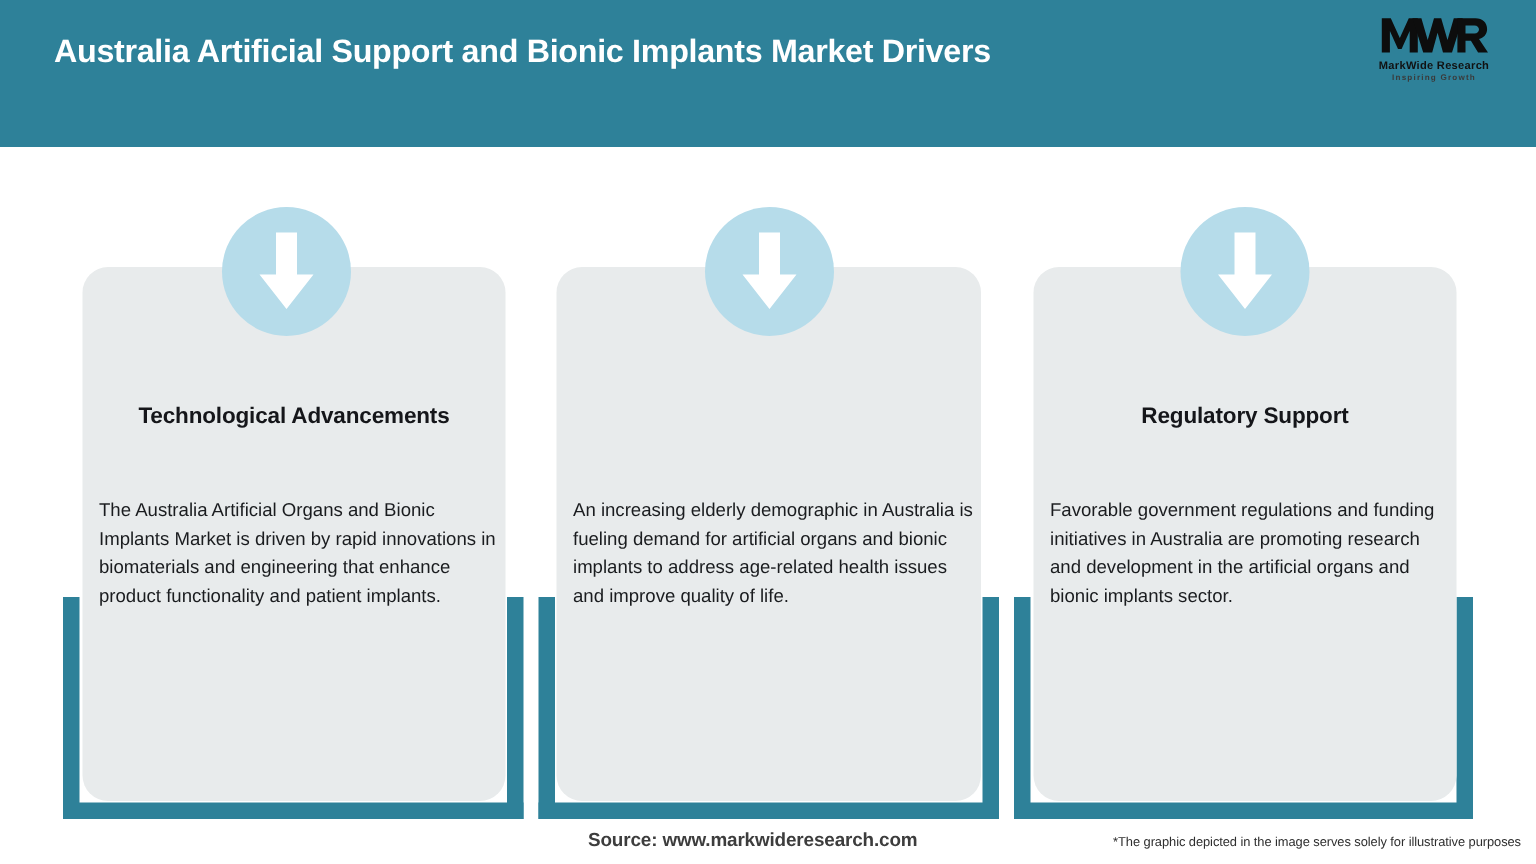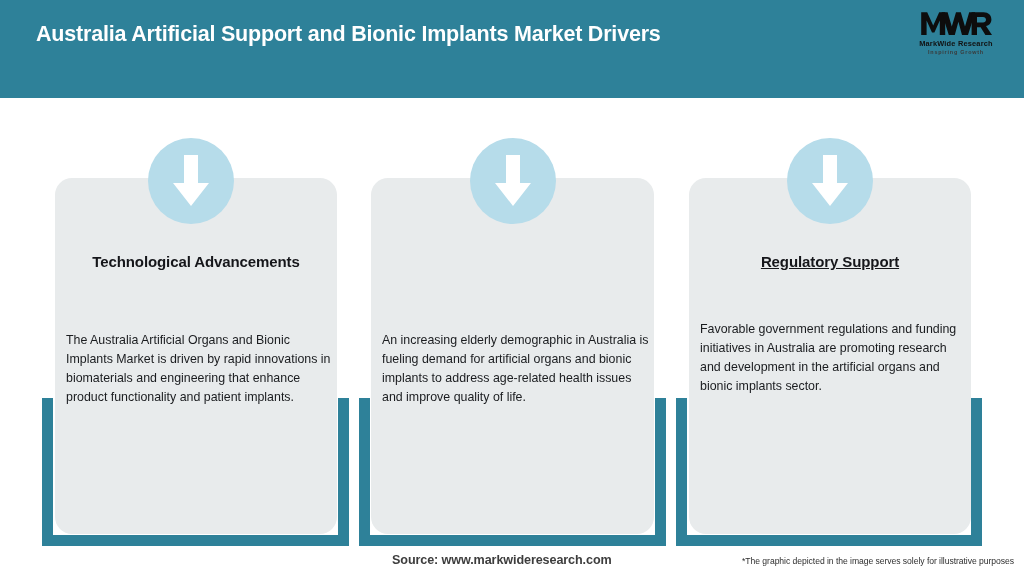--- a/index.html
+++ b/index.html
@@ -60,20 +60,21 @@
     position:absolute;
     background:#e8ebec;
     border-radius:17px;
   }
   .card-title {
     position:absolute; left:10px; right:10px;
     text-align:center;
     font-size:15px; font-weight:bold;
     color:#15161a;
     letter-spacing:-0.1px;
+    margin-top:16px;
   }
   .card-body {
     position:absolute;
     font-size:12.4px;
     line-height:1.52;
     color:#1a1c1f;
   }
 
   .icon-circle {
     position:absolute;
@@ -150,22 +151,22 @@
       </svg>
     </div>
   </div>
 
   <div class="driver-group" style="left:0;">
     <div class="frame-left" style="left:676px; top:398px; height:148px;"></div>
     <div class="frame-right" style="left:971px; top:398px; height:148px;"></div>
     <div class="frame-bottom" style="left:676px; top:535px; width:306px;"></div>
 
     <div class="card" style="left:689px; top:178px; width:282px; height:356px;">
-      <div class="card-title" style="top:75px;text-decoration:underline;">Regulatory Support</div>
-      <div class="card-body" style="left:11px; top:142px; width:259px;">Favorable government regulations and funding initiatives in Australia are promoting research and development in the artificial organs and bionic implants sector.</div>
+      <div class="card-title" style="top:75px;">Regulatory Support</div>
+      <div class="card-body" style="left:11px; top:153px; width:259px;">Favorable government regulations and funding initiatives in Australia are promoting research and development in the artificial organs and bionic implants sector.</div>
     </div>
 
     <div class="icon-circle" style="left:787px; top:138px; width:86px; height:86px;">
       <svg width="44" height="56" viewBox="0 0 44 56">
         <path d="M15 2 L29 2 L29 30 L40 30 L22 53 L4 30 L15 30 Z" fill="#ffffff"></path>
       </svg>
     </div>
   </div>
 
   <div id="disclaimer-text">*The graphic depicted in the image serves solely for illustrative purposes</div>

